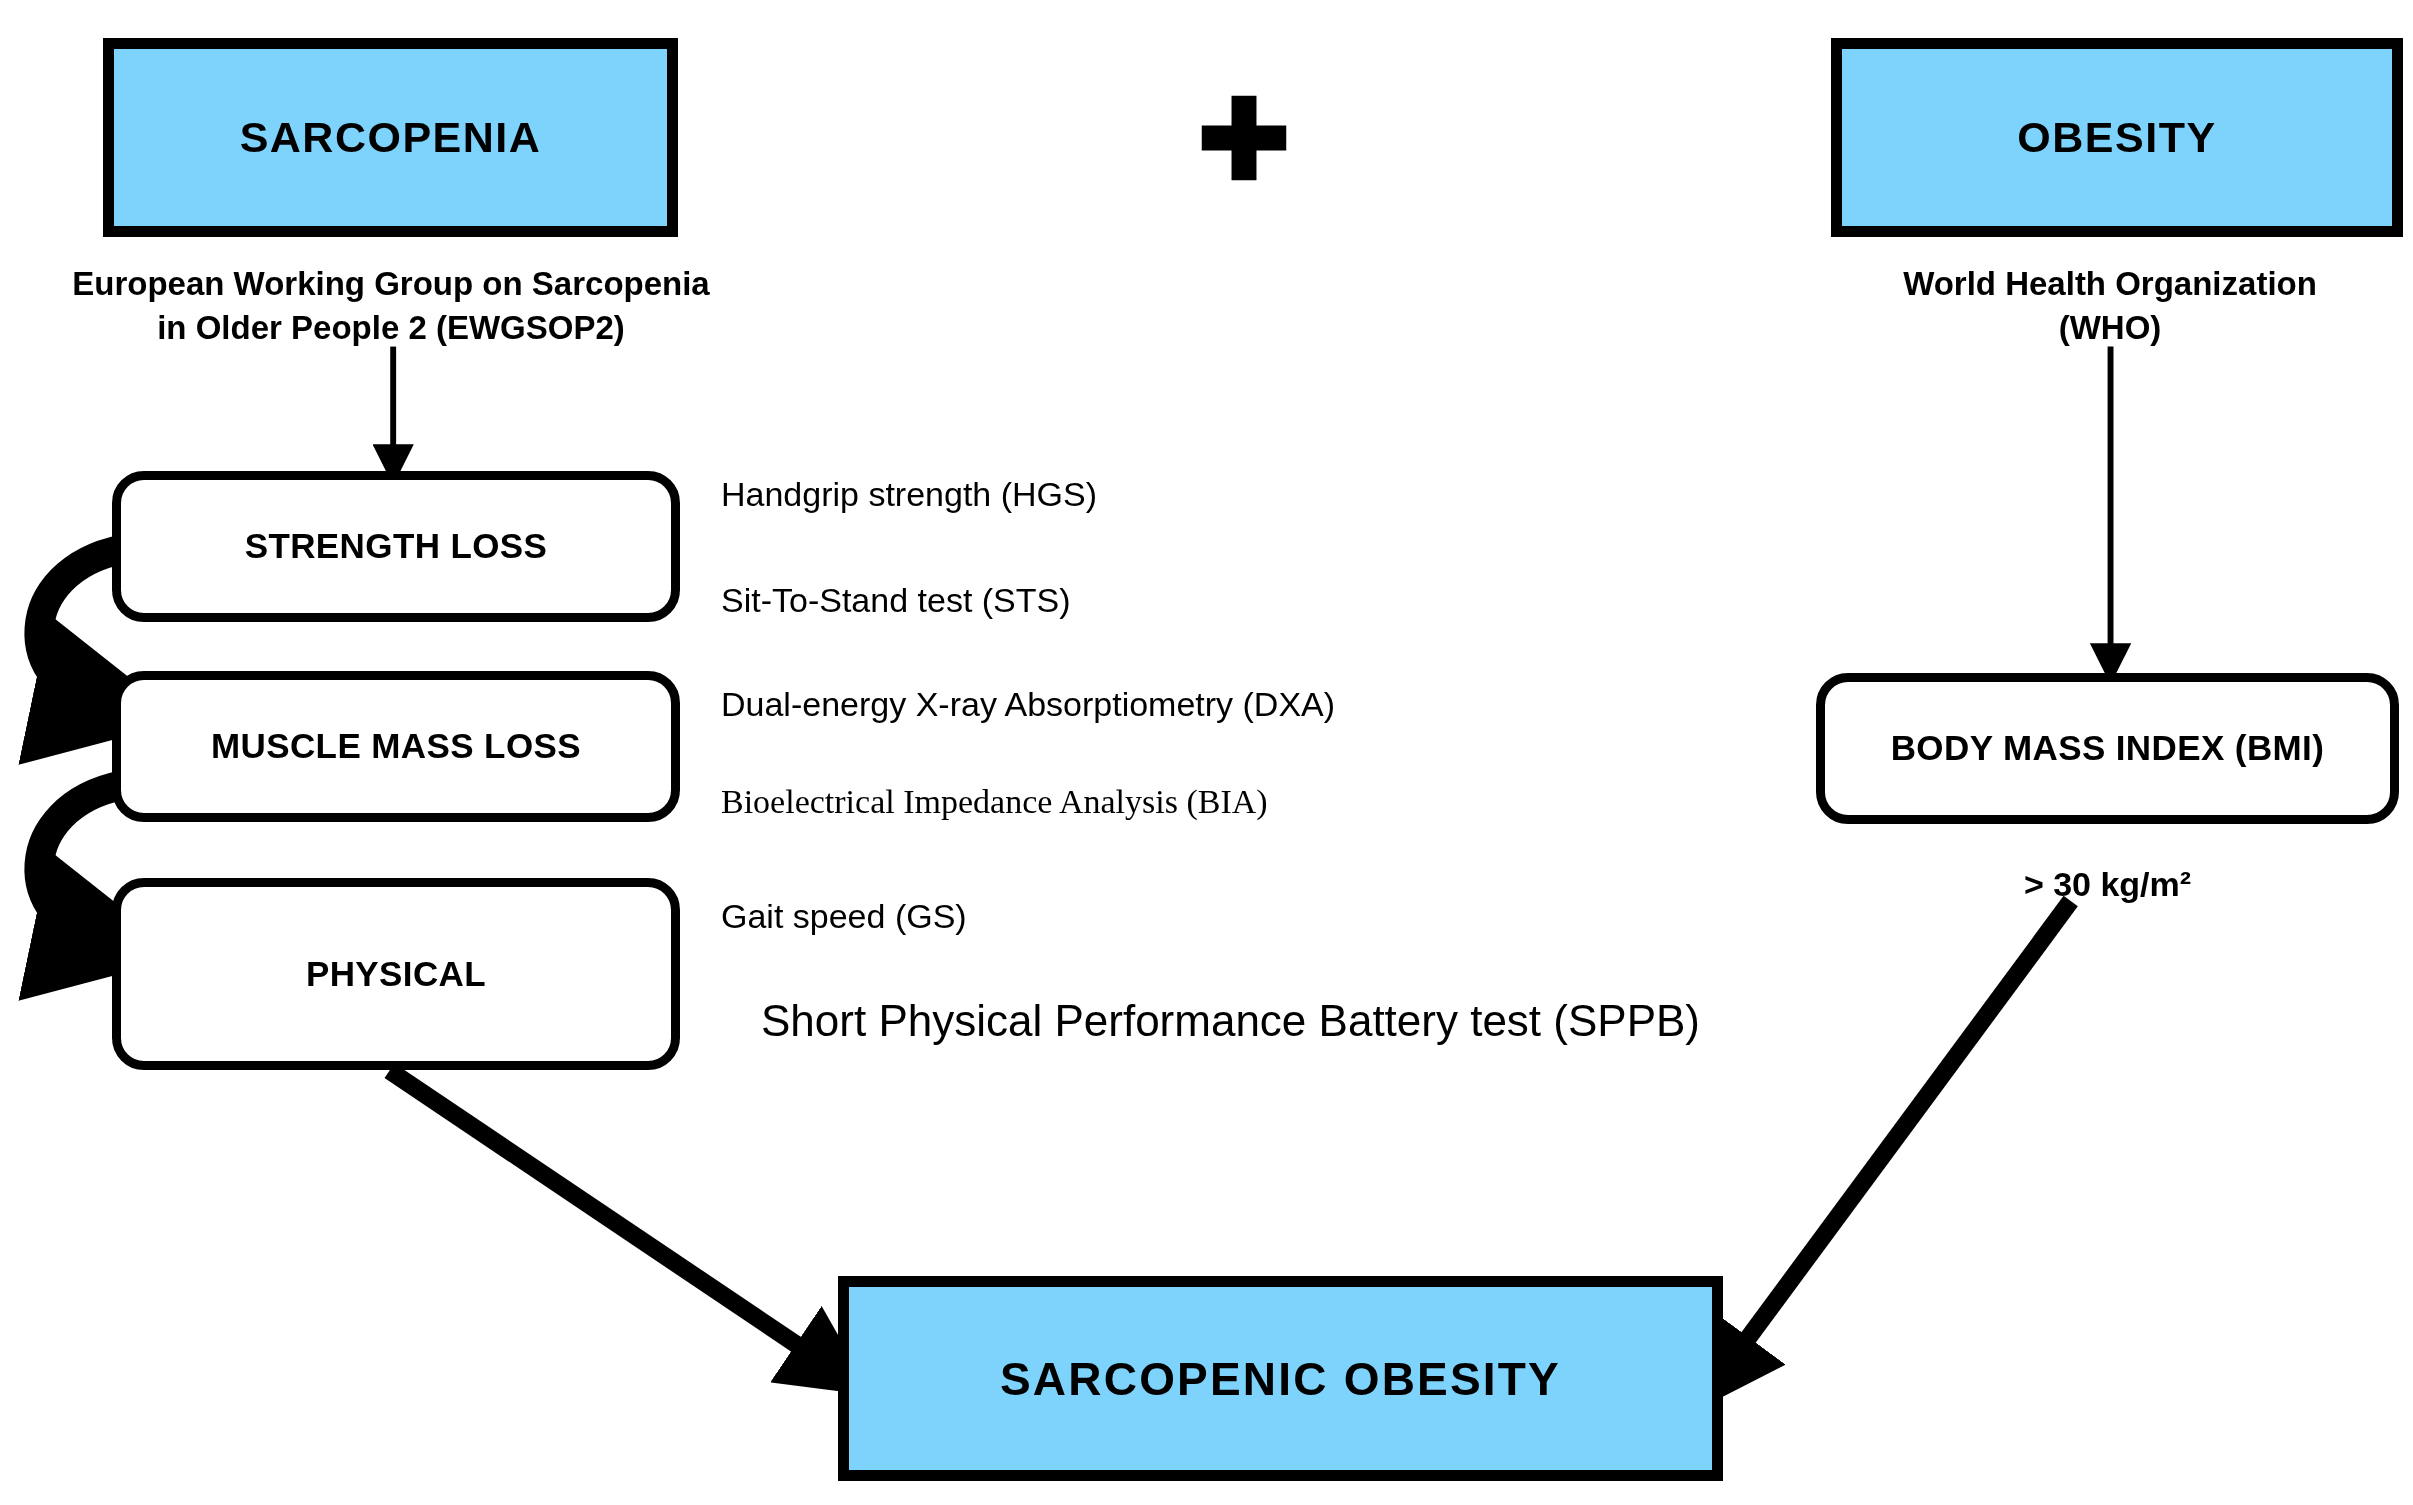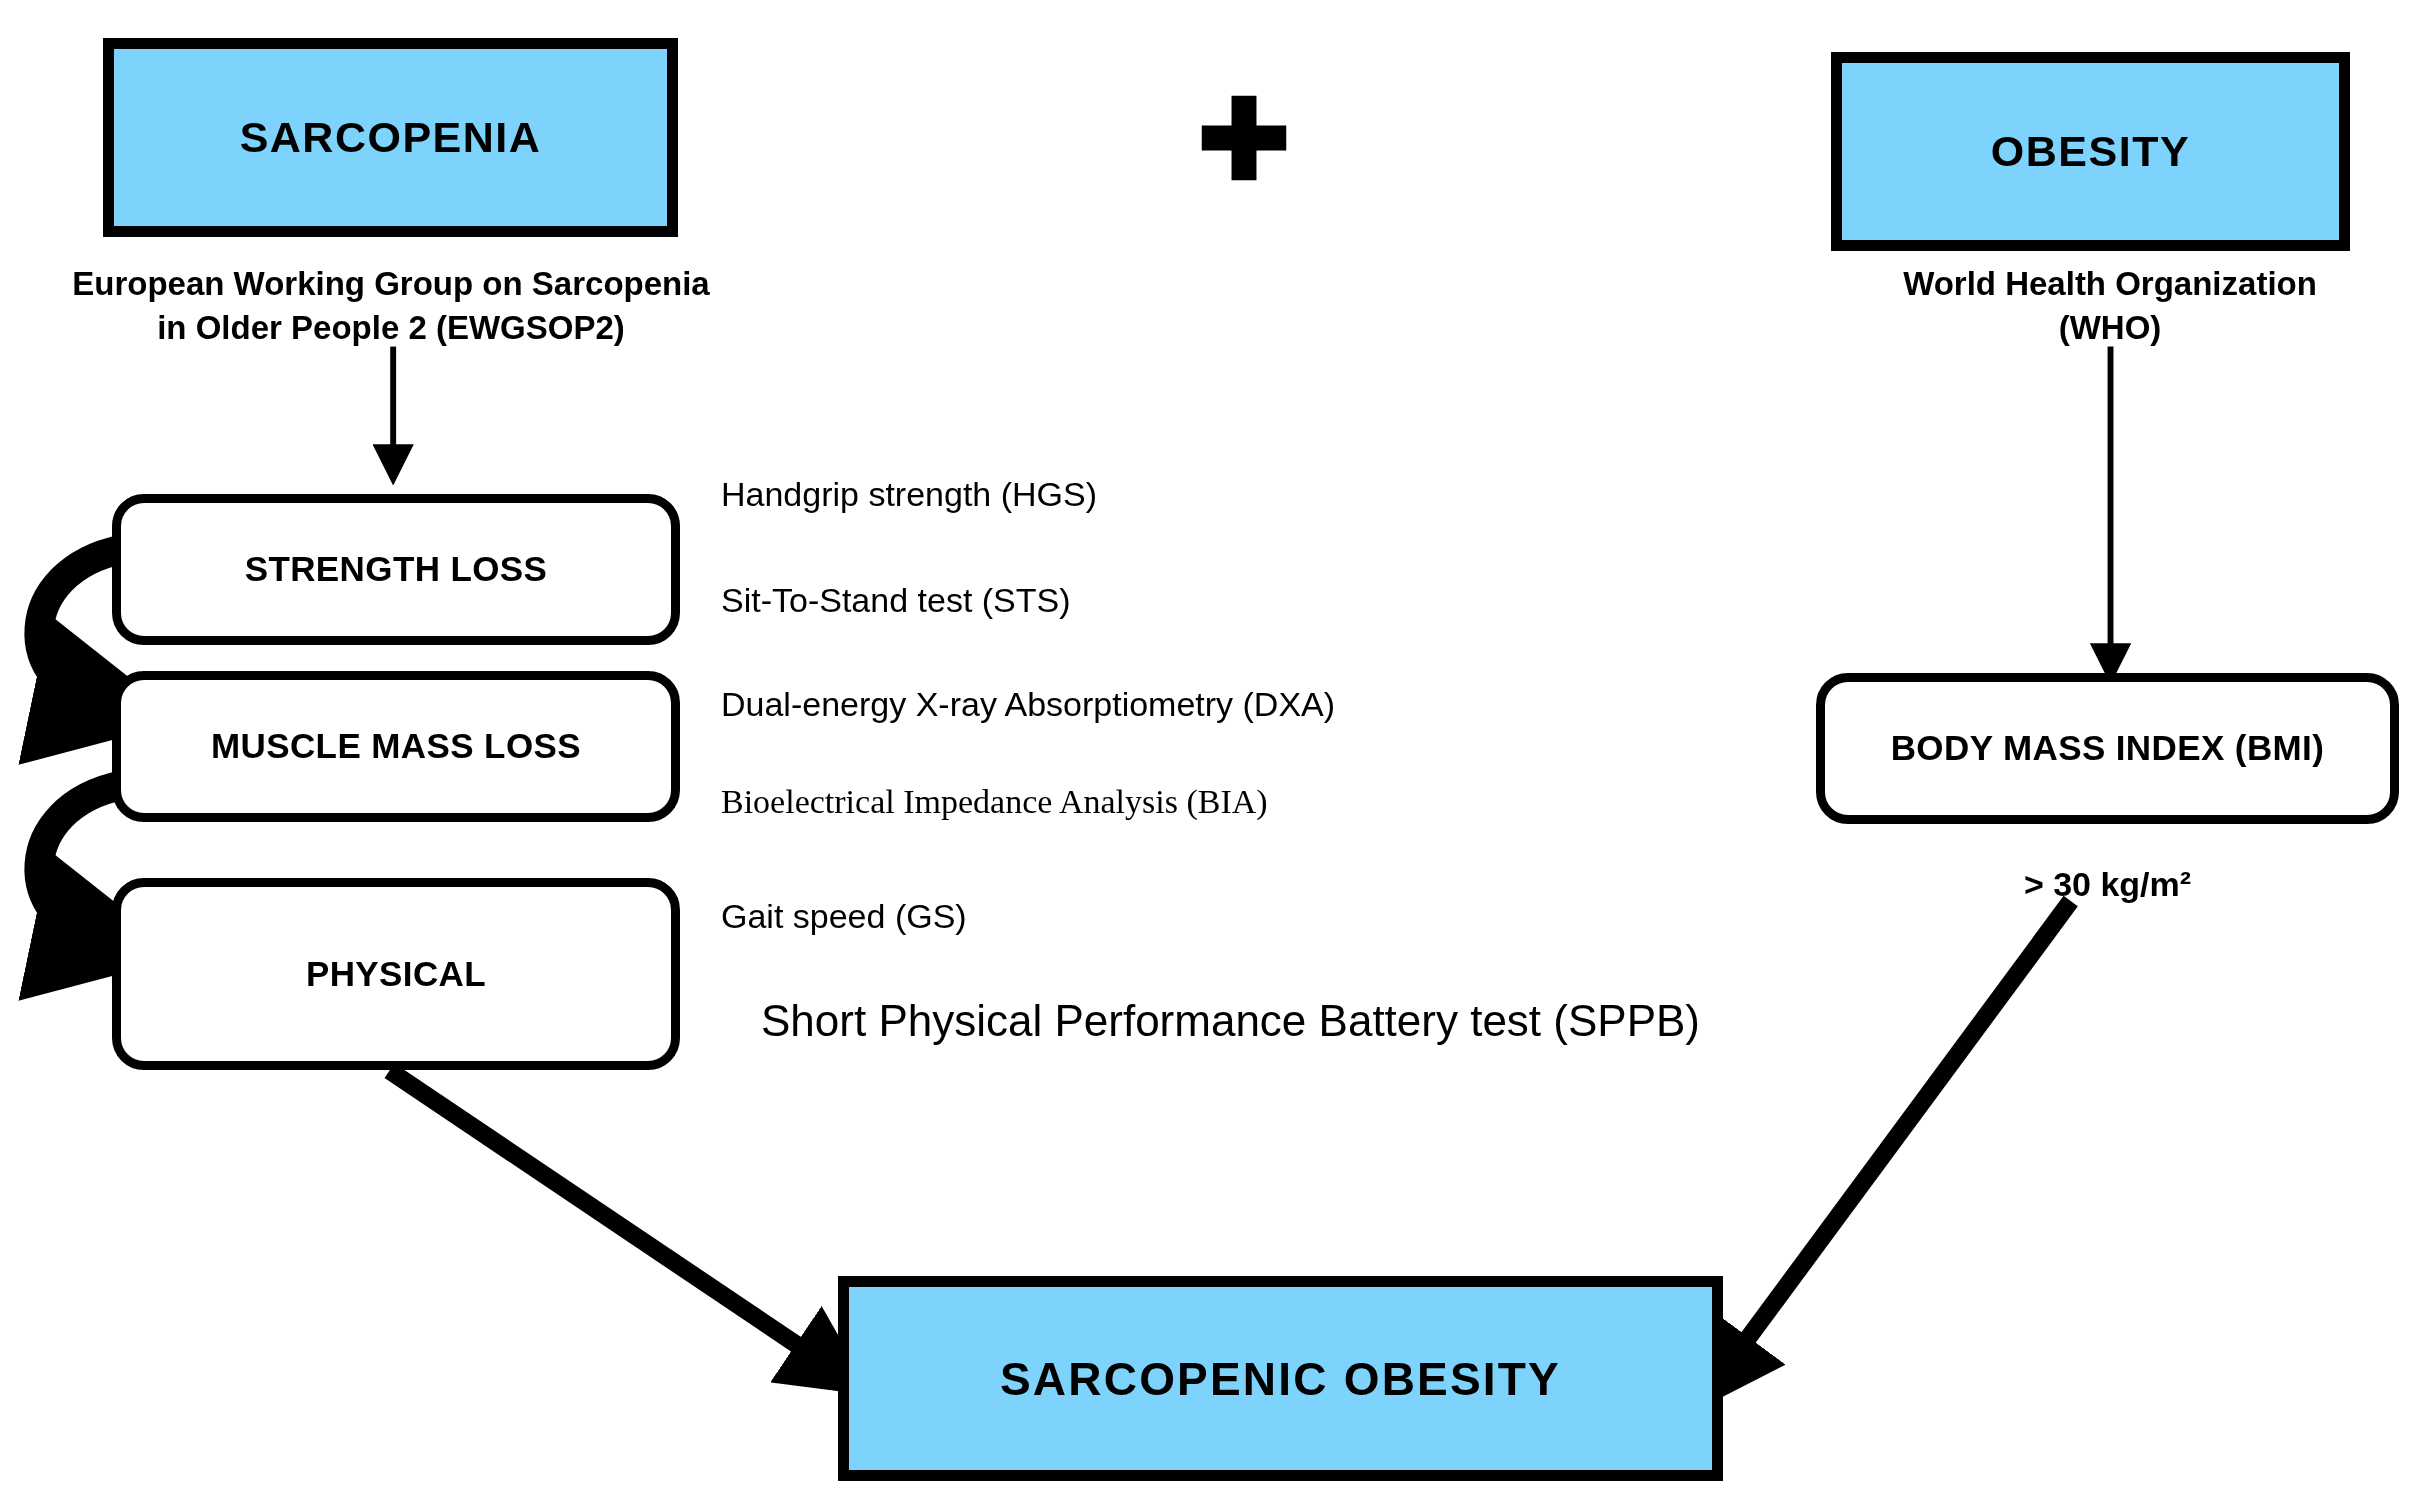--- a/index.html
+++ b/index.html
@@ -94,35 +94,35 @@
   </svg>
 
   <div class="sq-box" style="left:103px;top:38px;width:575px;height:199px;font-size:43px;">
     <span>SARCOPENIA</span>
   </div>
 
   <svg class="plus-icon" style="left:1196px;top:90px;" viewBox="0 0 100 100">
     <path d="M37 6 H63 V37 H94 V63 H63 V94 H37 V63 H6 V37 H37 Z" fill="#000"></path>
   </svg>
 
-  <div class="sq-box" style="left:1831px;top:52px;width:519px;height:199px;font-size:43px;">
+  <div class="sq-box" style="left:1831px;top:38px;width:572px;height:199px;font-size:43px;">
     <span>OBESITY</span>
   </div>
 
   <div class="caption" style="left:0px;top:262px;width:782px;font-size:33px;">
     <div>European Working Group on Sarcopenia</div>
     <div>in Older People 2 (EWGSOP2)</div>
   </div>
 
   <div class="caption" style="left:1719px;top:262px;width:782px;font-size:33px;">
     <div>World Health Organization</div>
     <div>(WHO)</div>
   </div>
 
-  <div class="rnd-box" style="left:112px;top:471px;width:568px;height:151px;font-size:35px;margin-top:23px;">
+  <div class="rnd-box" style="left:112px;top:471px;width:568px;height:151px;font-size:35px;">
     <span>STRENGTH LOSS</span>
   </div>
   <div class="metric" style="left:721px;top:475px;font-size:34px;">Handgrip  strength (HGS)</div>
   <div class="metric" style="left:721px;top:581px;font-size:34px;">Sit-To-Stand test (STS)</div>
 
   <div class="rnd-box" style="left:112px;top:671px;width:568px;height:151px;font-size:35px;">
     <span>MUSCLE MASS LOSS</span>
   </div>
   <div class="metric" style="left:721px;top:685px;font-size:34px;text-align:center;">Dual-energy X-ray Absorptiometry (DXA)</div>
   <div class="metric" style="left:721px;top:783px;font-size:34px;font-family:Liberation Serif, serif;">Bioelectrical Impedance Analysis (BIA)</div>

